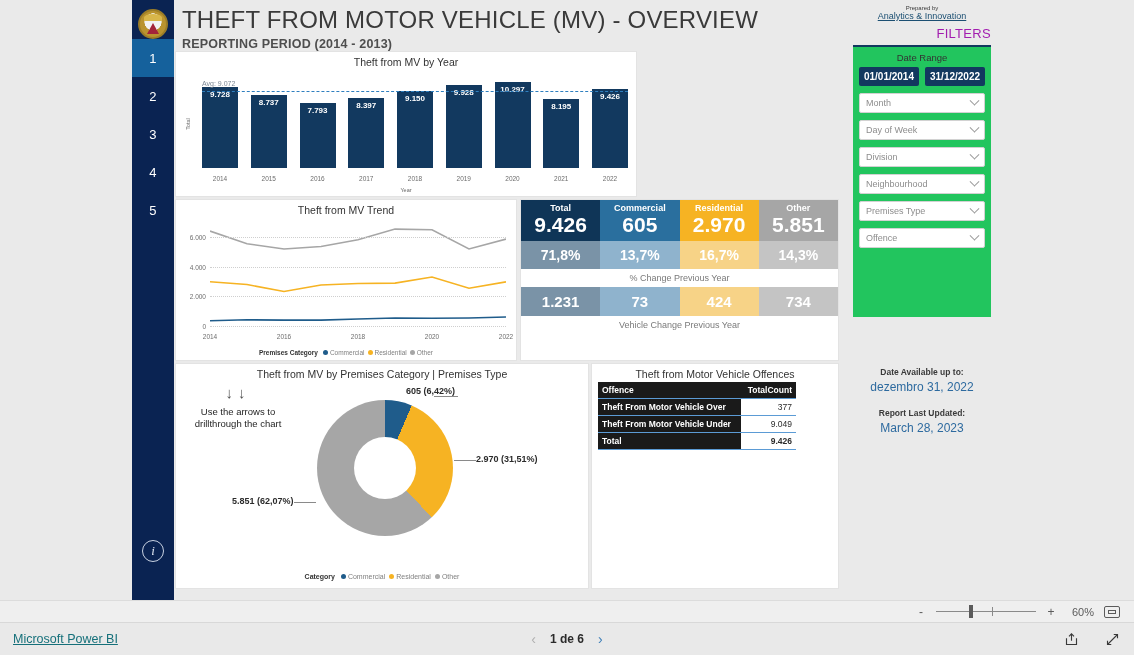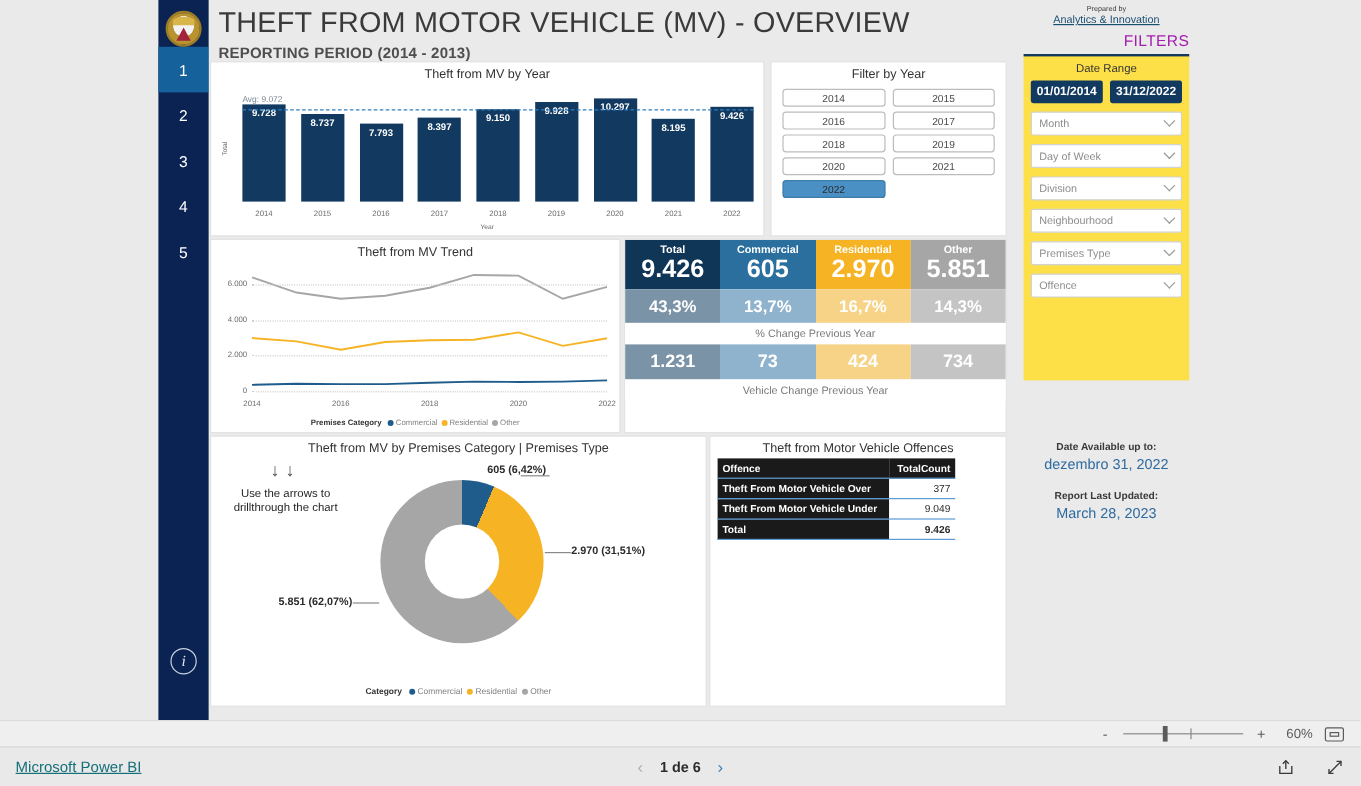--- a/index.html
+++ b/index.html
@@ -166,21 +166,21 @@
   .off-tbl tr.total td { font-weight: 700; }
   .off-tbl tr.total td.num { font-weight: 700; }
 
   
   .rightpanel { position: absolute; left: 853px; top: 0; width: 138px; height: 600px; }
   .prep { text-align: center; font-size: 6px; color: #3a3a3a; margin-top: 5px; }
   .prep-link { text-align: center; font-size: 9px; color: #1b4f72; text-decoration: underline; }
   .filters-ttl { text-align: right; font-size: 13px; color: #a21caf; margin-top: 5px;
     letter-spacing: .3px; }
   .filters-box {
-    margin-top: 4px; background: #fde047; border-top: 2px solid #12395f;
+    margin-top: 4px; background: #22c55e; border-top: 2px solid #12395f;
     height: 272px; padding: 5px 6px;
   }
   .dr-ttl { text-align: center; font-size: 9.5px; color: #333; margin-bottom: 4px; }
   .dr-row { display: flex; gap: 6px; justify-content: center; }
   .dr-btn {
     background: #12395f; color: #fff; font-size: 10px; font-weight: 700;
     padding: 4px 5px; border-radius: 2px;
   }
   .slicer {
     margin-top: 7px; height: 20px; border: 1px solid #d2d2d2; border-radius: 2px;
@@ -302,34 +302,20 @@
           <div>2017</div>
           <div>2018</div>
           <div>2019</div>
           <div>2020</div>
           <div>2021</div>
           <div>2022</div>
         </div>
       <div class="bc-xtitle">Year</div>
     </div>
 
-    <div class="card" id="yearCard">
-      <div class="card-title">Filter by Year</div>
-      <div class="fy-grid" id="fyGrid">
-          <div class="fy-btn">2014</div>
-          <div class="fy-btn">2015</div>
-          <div class="fy-btn">2016</div>
-          <div class="fy-btn">2017</div>
-          <div class="fy-btn">2018</div>
-          <div class="fy-btn">2019</div>
-          <div class="fy-btn">2020</div>
-          <div class="fy-btn">2021</div>
-          <div class="fy-btn sel">2022</div>
-        </div>
-    </div>
 
     <div class="card" id="trendCard">
       <div class="card-title">Theft from MV Trend</div>
       <div class="tr-plot">
         <div class="tr-grid" id="trGrid">
             <i style="top: 100%;"></i>
             <i style="top: 71.4286%;"></i>
             <i style="top: 42.8571%;"></i>
             <i style="top: 14.2857%;"></i>
           </div>
@@ -382,21 +368,21 @@
           <div class="kpi-cell" style="background: rgb(246, 179, 35);">
             <div class="kpi-hdr">Residential</div>
             <div class="kpi-val">2.970</div>
           </div>
           <div class="kpi-cell" style="background: rgb(166, 166, 166);">
             <div class="kpi-hdr">Other</div>
             <div class="kpi-val">5.851</div>
           </div>
         </div>
       <div class="kpi-row" id="kpiPct">
-          <div class="kpi-pct" style="background: rgb(122, 147, 167);">43,3%</div>
+          <div class="kpi-pct" style="background: rgb(122, 147, 167);">71,8%</div>
           <div class="kpi-pct" style="background: rgb(143, 179, 205);">13,7%</div>
           <div class="kpi-pct" style="background: rgb(247, 211, 135);">16,7%</div>
           <div class="kpi-pct" style="background: rgb(196, 196, 196);">14,3%</div>
         </div>
       <div class="kpi-note">% Change Previous Year</div>
       <div class="kpi-row" id="kpiAbs">
           <div class="kpi-abs" style="background: rgb(122, 147, 167);">1.231</div>
           <div class="kpi-abs" style="background: rgb(143, 179, 205);">73</div>
           <div class="kpi-abs" style="background: rgb(247, 211, 135);">424</div>
           <div class="kpi-abs" style="background: rgb(196, 196, 196);">734</div>

